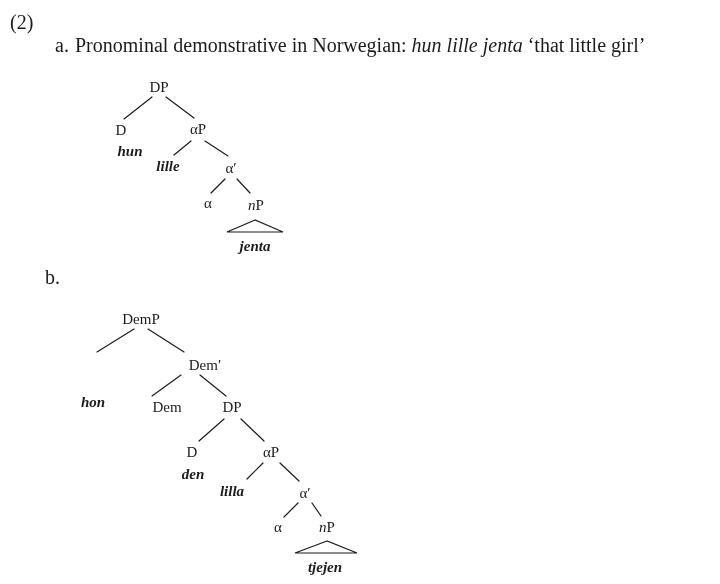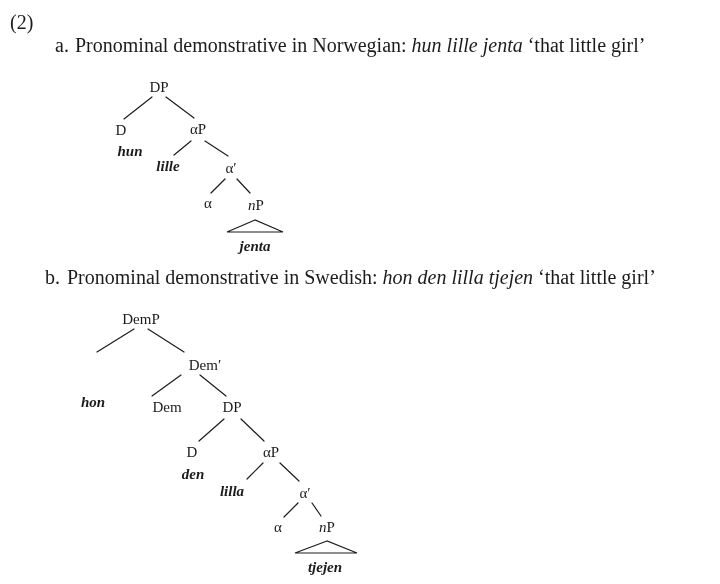--- a/index.html
+++ b/index.html
@@ -73,23 +73,20 @@
     <span class="node term" style="left:120px;top:142px;margin-left:10px;">hun</span>
     <span class="node" style="left:198px;top:120px;">αP</span>
     <span class="node term" style="left:168px;top:157px;">lille</span>
     <span class="node" style="left:231px;top:159px;">α′</span>
     <span class="node" style="left:208px;top:194px;">α</span>
     <span class="node" style="left:256px;top:196px;"><span class="it">n</span><span>P</span></span>
     <span class="node term" style="left:255px;top:237px;text-align:center;">jenta</span>
   </div>
 
   <div class="doc-line" style="left:45px;top:265px;">b.</div>
-  <div class="doc-line" style="left:67px;top:265px;">
-    <span>Pronominal demonstrative in Swedish:</span><span class="phrase">hon den lilla tjejen</span><span>‘that little girl’</span>
-  </div>
 
   <div>
     <span class="node" style="left:141px;top:310px;">DemP</span>
     <span class="node term" style="left:93px;top:356px;margin-top:37px;">hon</span>
     <span class="node" style="left:189px;top:356px;margin-left:16px;">Dem′</span>
     <span class="node" style="left:145px;top:398px;margin-left:22px;">Dem</span>
     <span class="node" style="left:232px;top:398px;">DP</span>
     <span class="node" style="left:192px;top:443px;">D</span>
     <span class="node term" style="left:193px;top:465px;">den</span>
     <span class="node" style="left:271px;top:443px;">αP</span>

